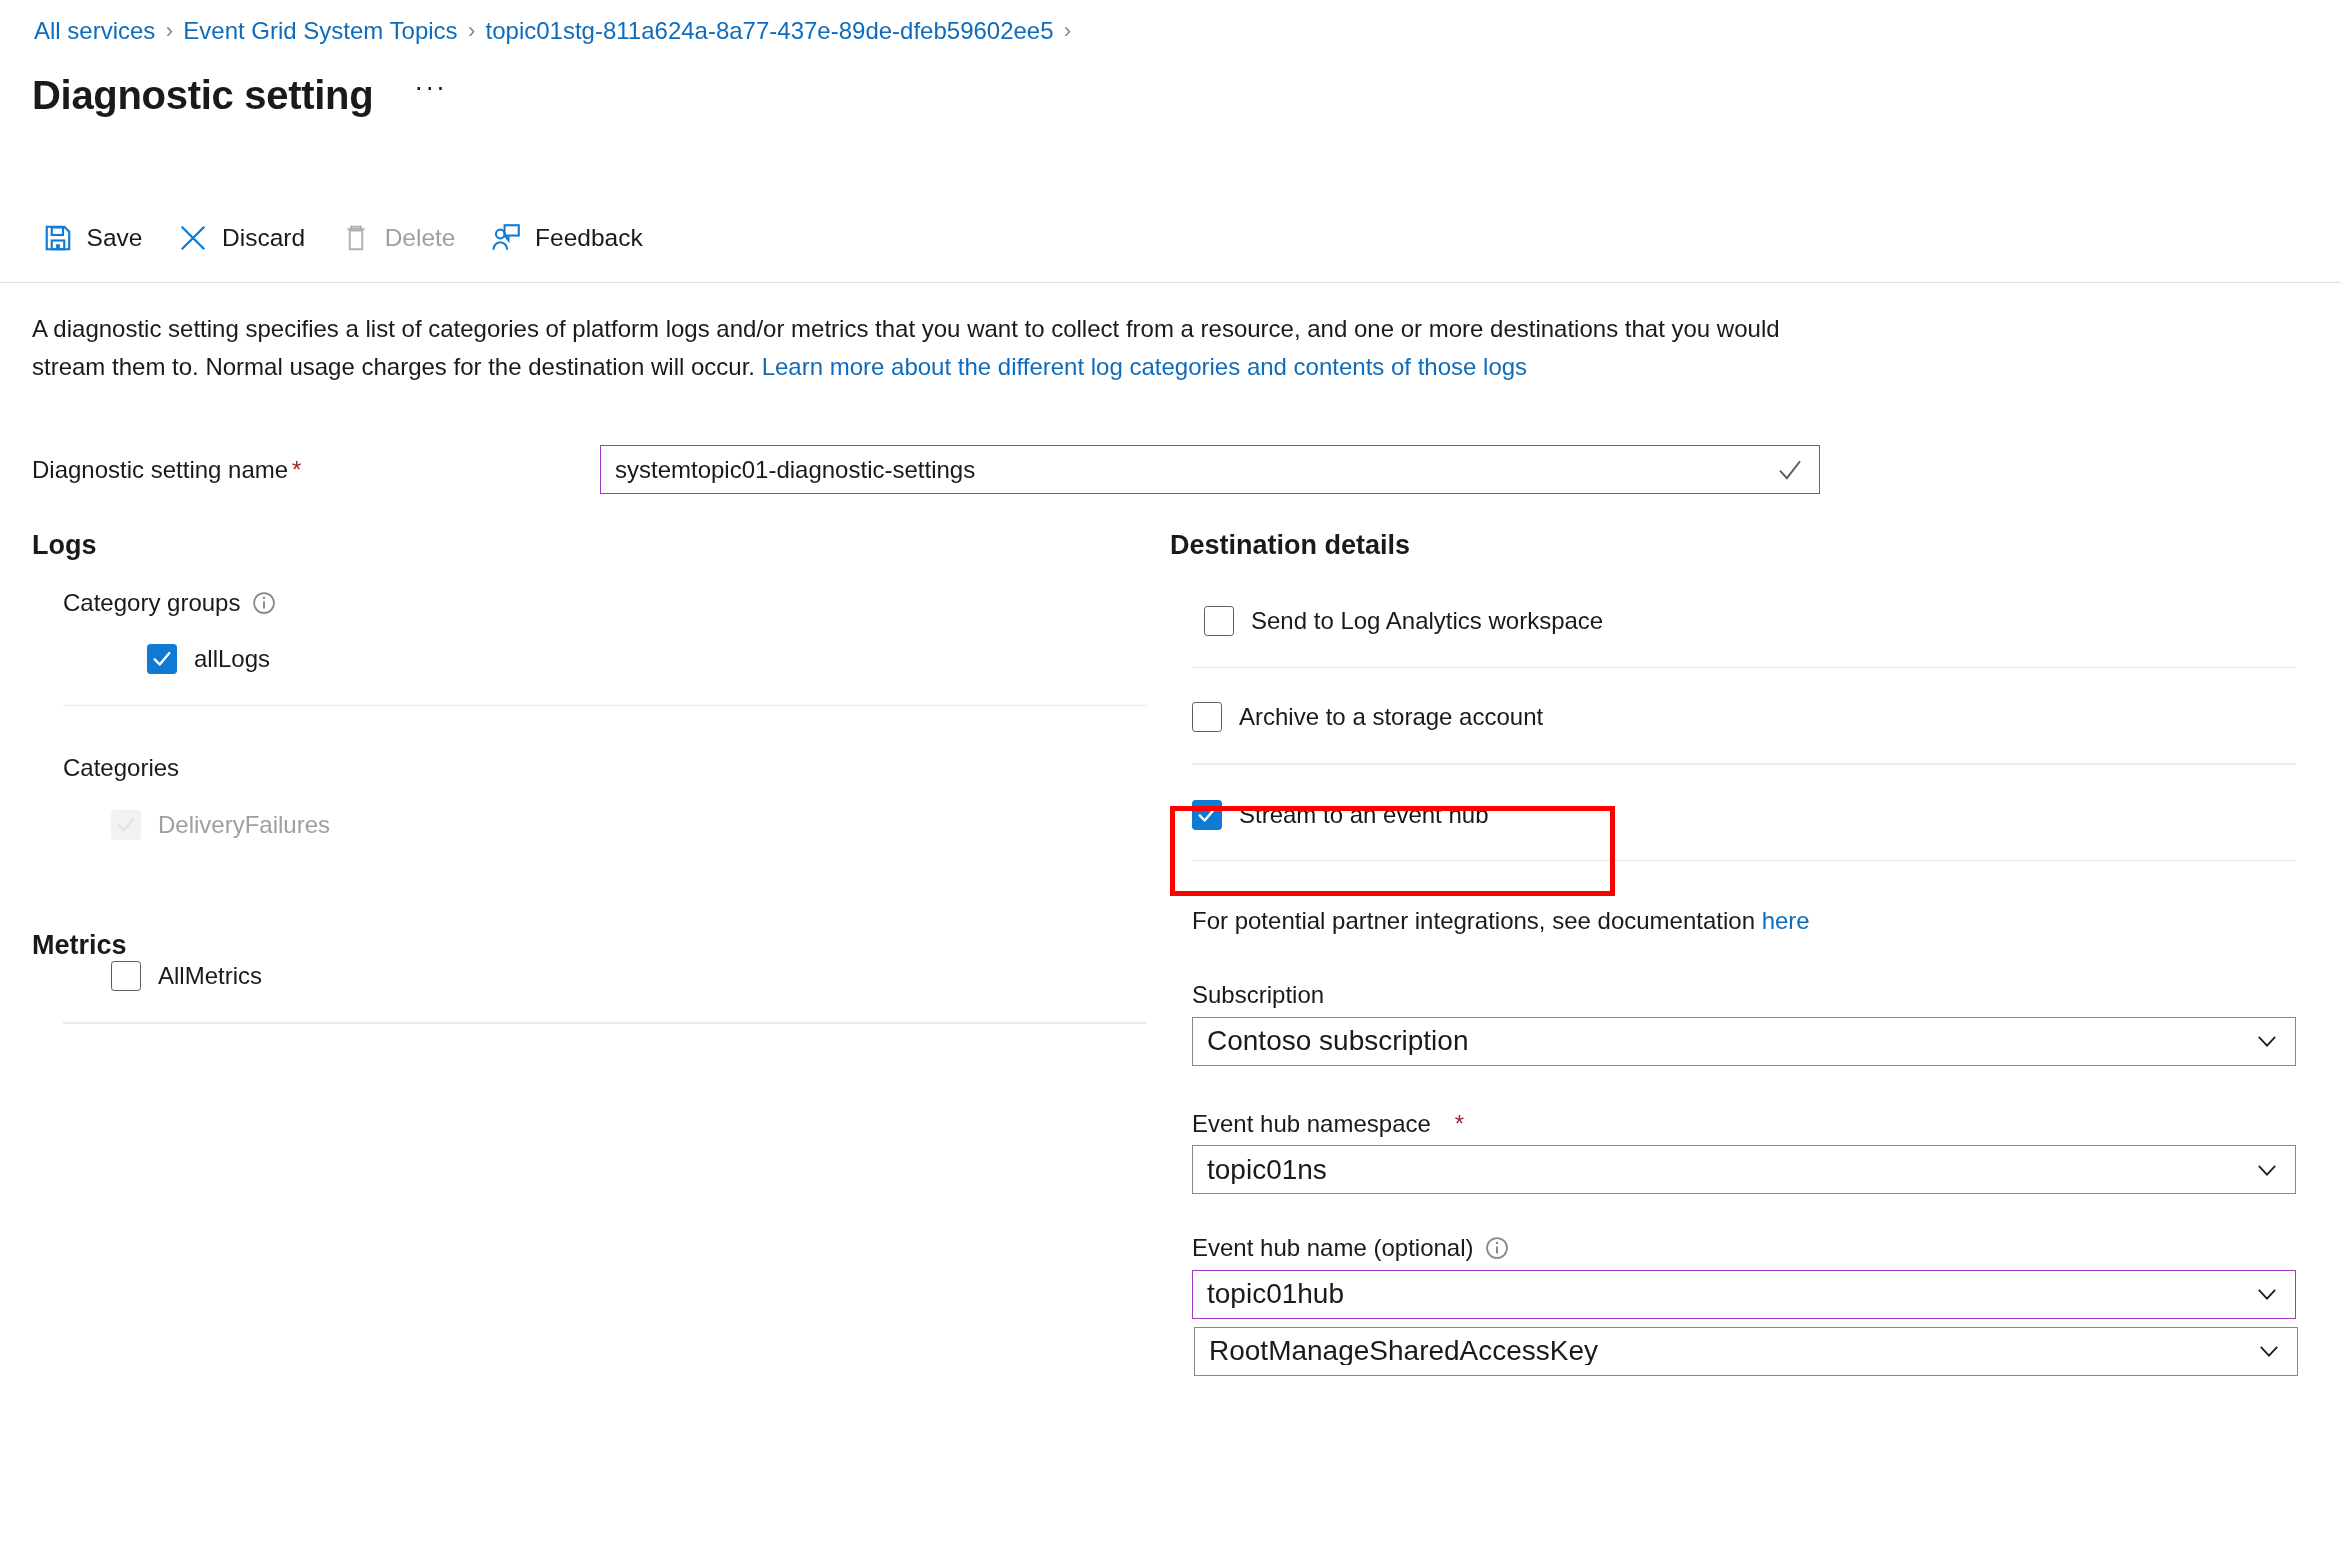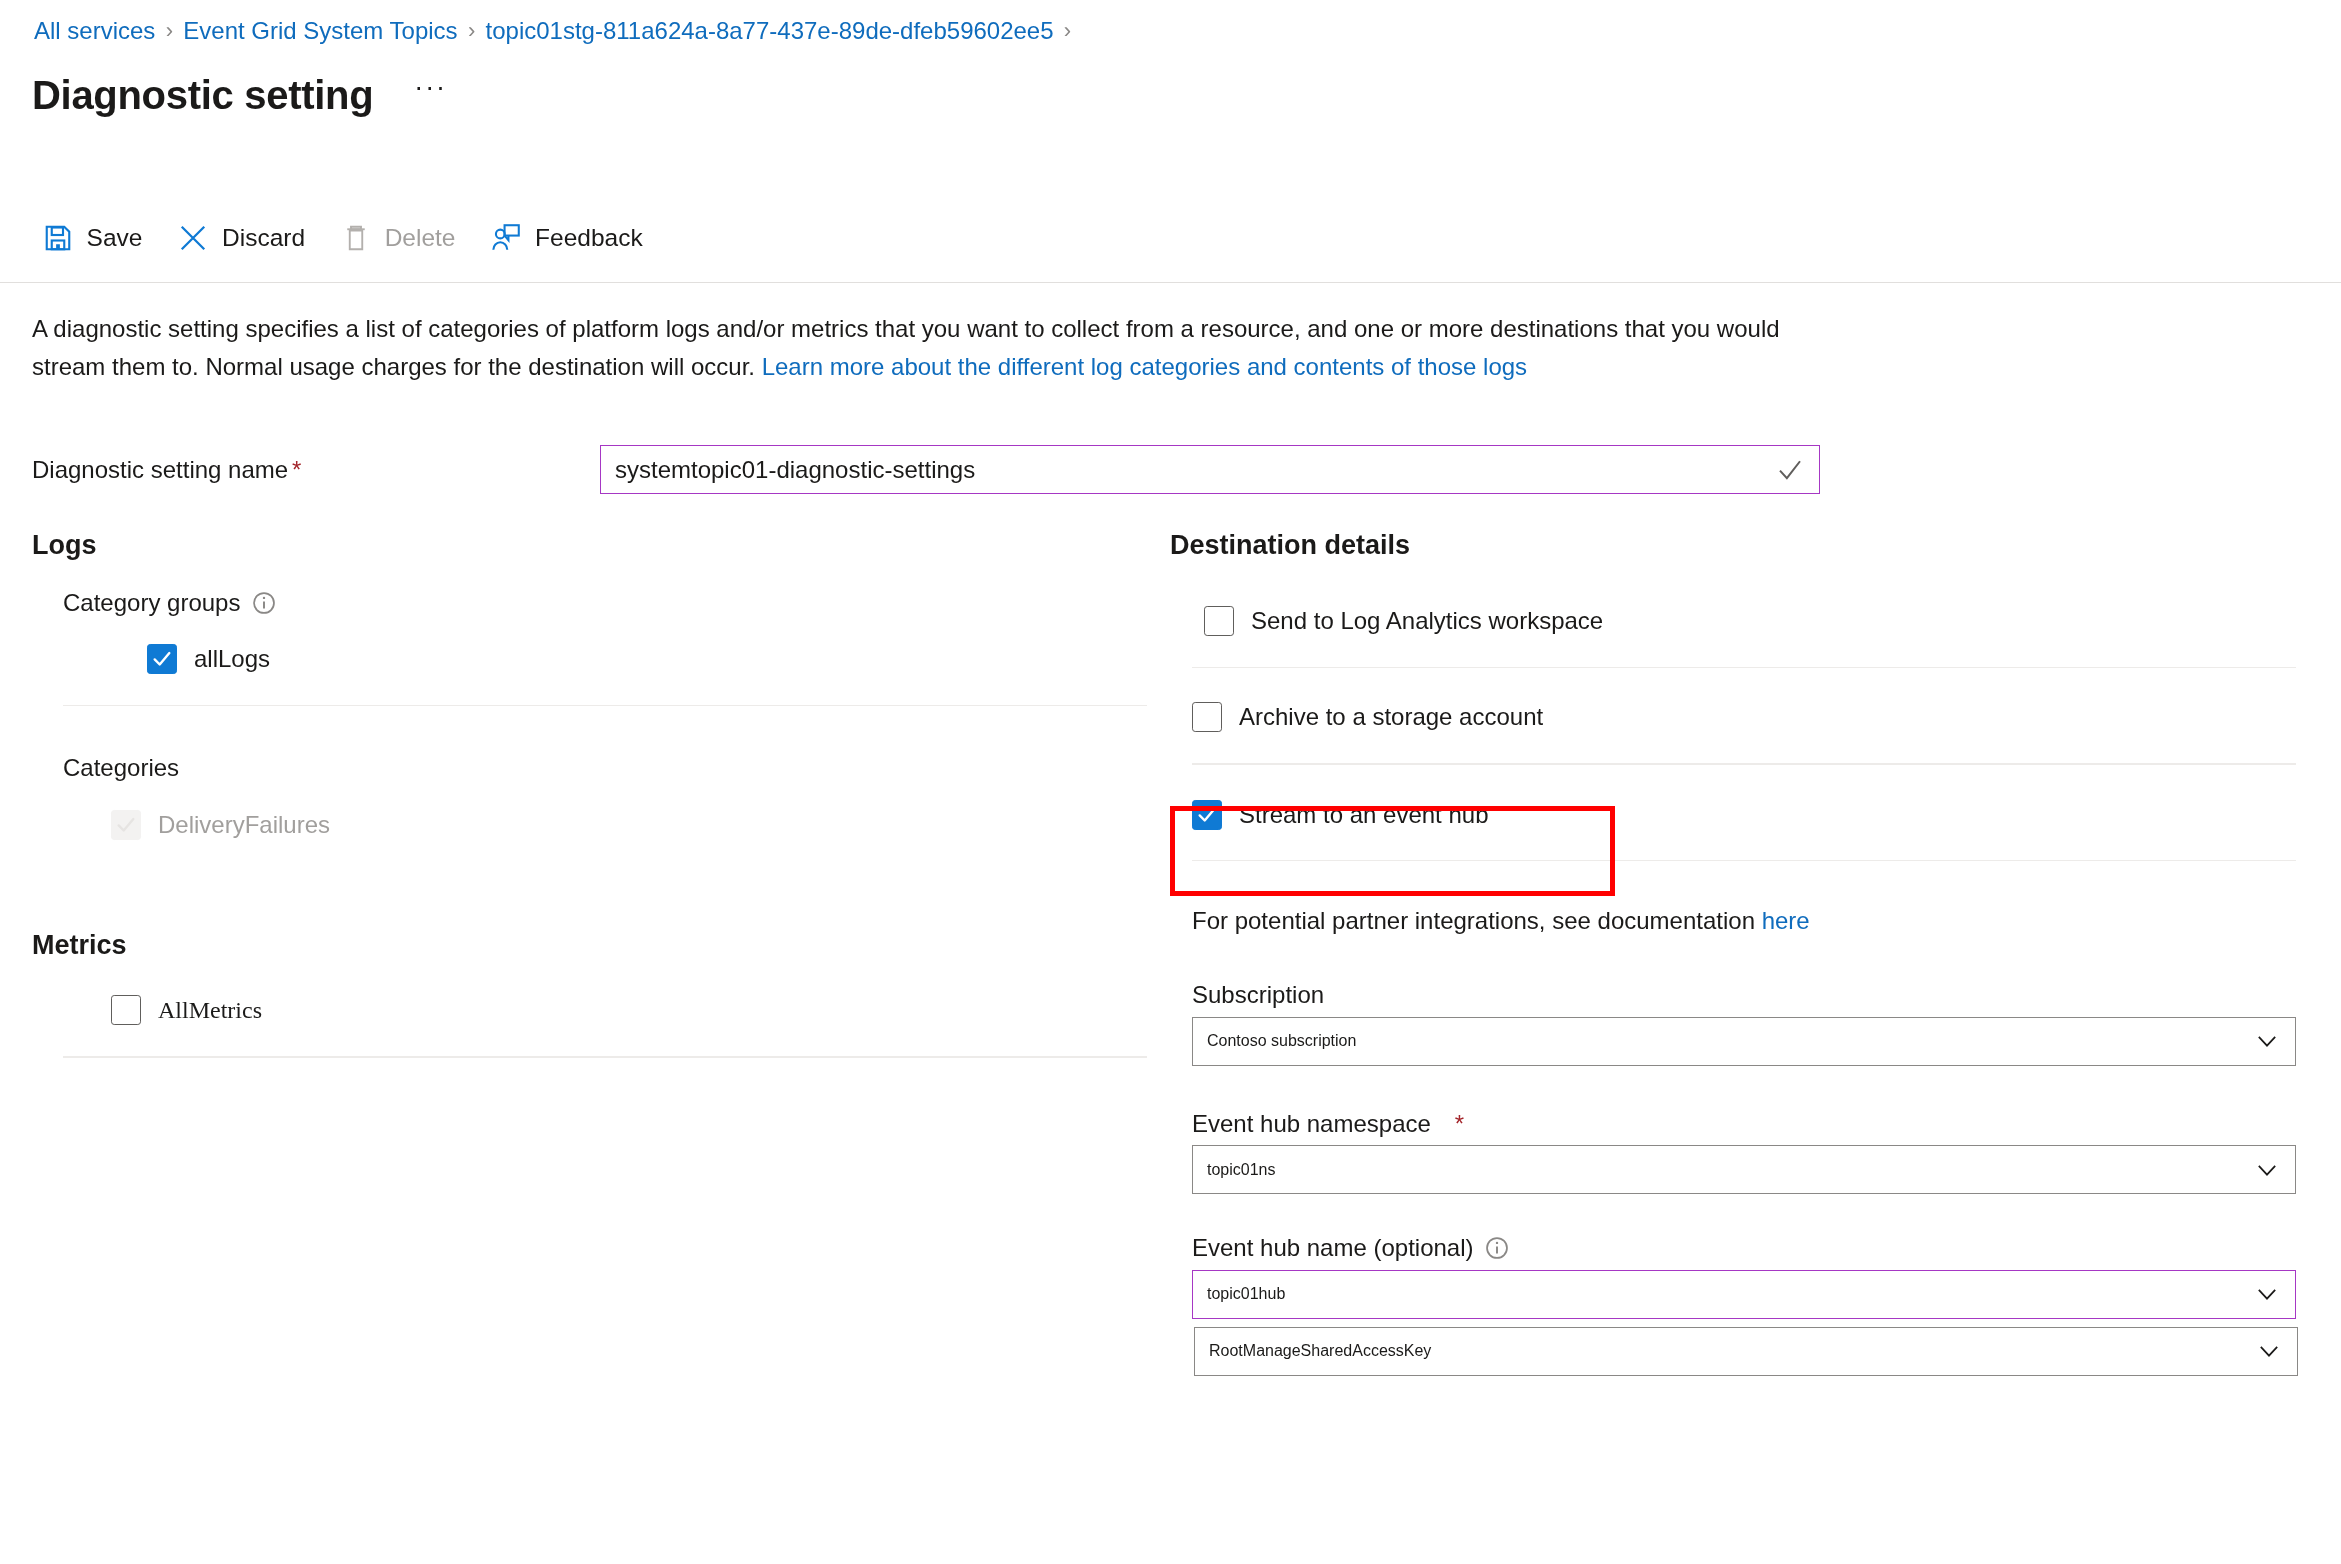--- a/index.html
+++ b/index.html
@@ -254,21 +254,21 @@
     width: 1104px;
     height: 49px;
     border: 1.9px solid #8a8886;
     background: #ffffff;
     display: flex;
     align-items: center;
     cursor: pointer;
   }
   .ddl.focused { border: 1.9px solid #a637c4; }
   .ddl .val {
-    font-size: 16px;
+    font-size: 28px;
     line-height: 28px;
     color: #1b1a19;
     padding-left: 14px;
     flex: 1;
     white-space: nowrap;
     overflow: hidden;
   }
   .chev {
     width: 45px;
     display: flex;
@@ -413,21 +413,21 @@
     <span class="cb disabled">
       <svg width="22" height="22" viewBox="0 0 24 24">
         <path d="M4 12.5 L9.5 18 L20 5.5" fill="none" stroke="#e6e4e2" stroke-width="2.6" stroke-linecap="round" stroke-linejoin="round"></path>
       </svg>
     </span>
     <span class="cb-label muted">DeliveryFailures</span>
   </div>
 
   <div class="sec-head" style="margin-top:89px;">Metrics</div>
 
-  <div class="cbrow" style="margin-top:34px;margin-left:79px;font-family:Liberation Serif, serif;">
+  <div class="cbrow" style="margin-left:79px;">
     <span class="cb unchecked"></span>
     <span class="cb-label">AllMetrics</span>
   </div>
 
   <div class="hr" style="margin-top:31px;margin-left:31px;width:1084px;"></div>
 
 </div>
 
 <div class="col-right">
 

